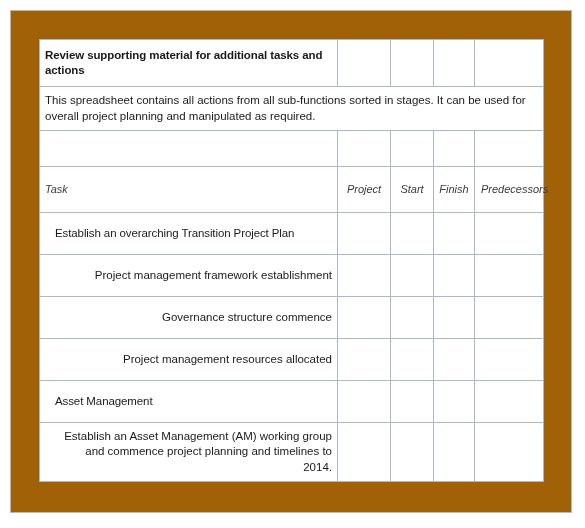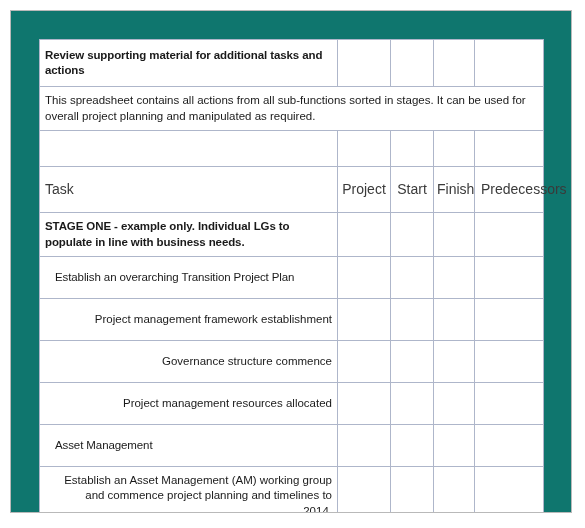--- a/index.html
+++ b/index.html
@@ -15,21 +15,21 @@
   }
 
   #page {
     position: absolute;
     left: 10px;
     top: 10px;
     width: 562px;
     height: 503px;
     border: 1px solid #b9b9b9;
     box-sizing: border-box;
-    background: #0f766e;
+    background: #a16207;
     overflow: hidden;
   }
 
   #sheet {
     position: absolute;
     left: 28px;
     top: 28px;
     width: 504px;
     border-collapse: collapse;
     table-layout: fixed;
@@ -63,23 +63,24 @@
   .r-desc td         { height: 43px; }
   .r-desc .cell-text { font-weight: normal; font-size: 11.5px; }
 
   .r-blank td        { height: 35px; }
 
   .r-head td {
     height: 45px;
     background: #dde0e5;
   }
   .r-head .cell-text {
-    font-size: 14px;
+    font-size: 11px;
     color: #3a3a3a;
     font-weight: normal;
+    font-style: italic;
   }
   .r-head .hdr-task { text-align: left; padding-left: 5px; }
   .r-head .hdr-col  { text-align: center; padding-left: 3px; padding-right: 3px; }
   .r-head .hdr-pred { text-align: left; padding-left: 6px; }
 
   .r-body td    { height: 41px; }
 
   .lvl-0 { font-weight: bold; padding-left: 5px;  font-size: 11.5px; letter-spacing: -0.1px; }
   .lvl-1 { font-weight: normal; padding-left: 15px; font-size: 11.5px; letter-spacing: -0.1px; }
   .lvl-2 { font-weight: normal; padding-left: 23px; font-size: 11.5px; text-align: right; }
@@ -139,37 +140,20 @@
           <div class="cell-text hdr-col">Start</div>
         </td>
         <td>
           <div class="cell-text hdr-col">Finish</div>
         </td>
         <td>
           <div class="cell-text hdr-pred">Predecessors</div>
         </td>
       </tr>
 
-      <tr class="r-body r-stage">
-        <td>
-          <div class="cell-text lvl-0">STAGE ONE - example only. Individual LGs to populate in line with business needs.</div>
-        </td>
-        <td>
-          <div class="cell-text hdr-col"></div>
-        </td>
-        <td>
-          <div class="cell-text hdr-col"></div>
-        </td>
-        <td>
-          <div class="cell-text hdr-col"></div>
-        </td>
-        <td>
-          <div class="cell-text hdr-col"></div>
-        </td>
-      </tr>
 
       <tr class="r-body">
         <td>
           <div class="cell-text lvl-1">Establish an overarching Transition Project Plan</div>
         </td>
         <td>
           <div class="cell-text hdr-col"></div>
         </td>
         <td>
           <div class="cell-text hdr-col"></div>

